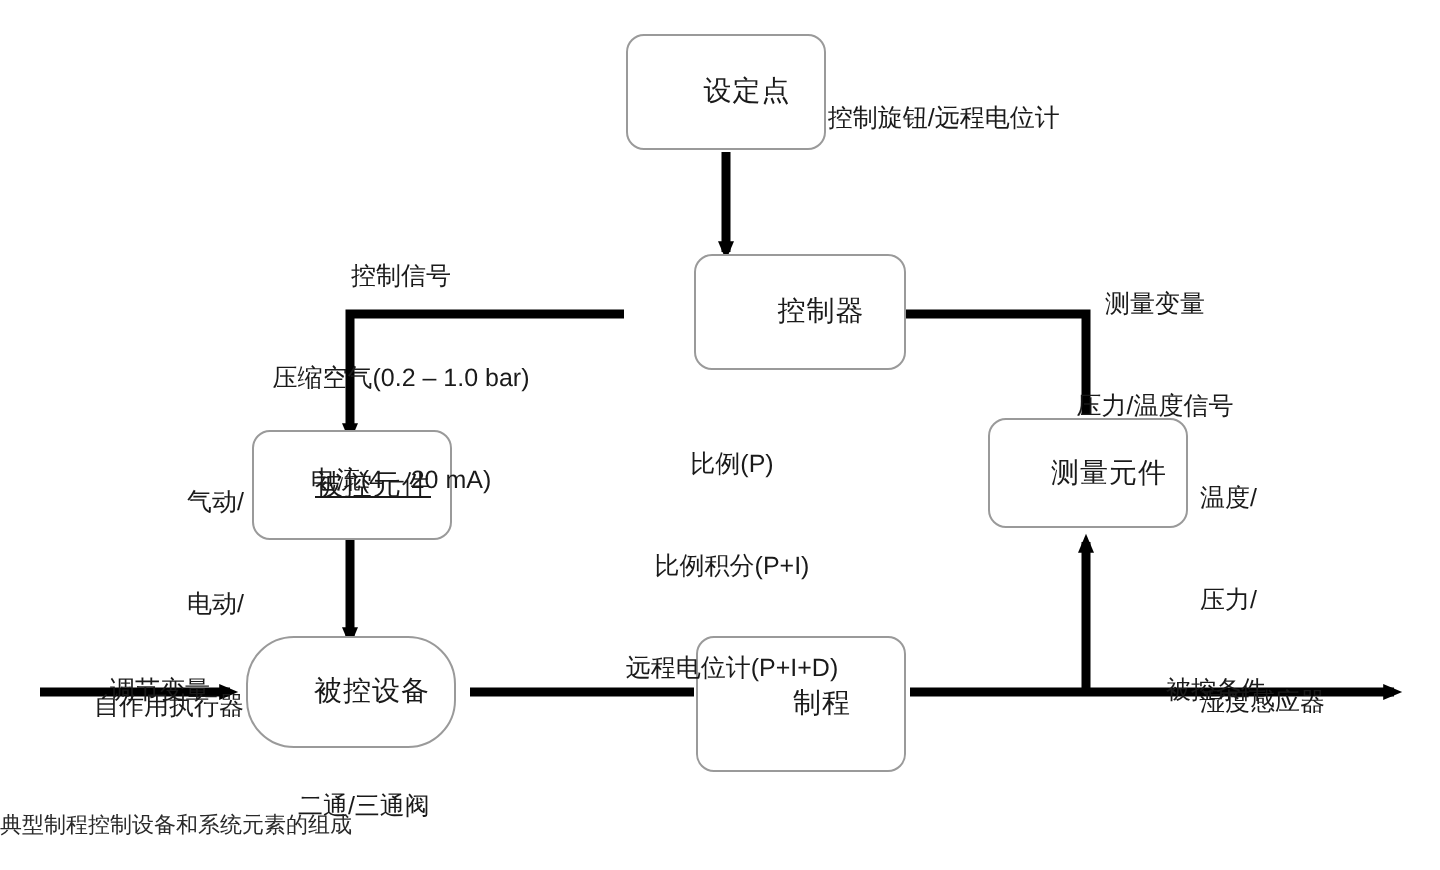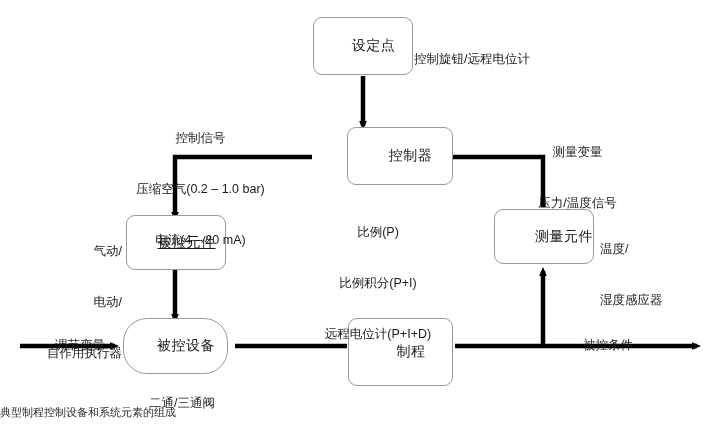--- a/index.html
+++ b/index.html
@@ -92,21 +92,21 @@
   </div>
 
   <div class="box" style="left:312px; top:127px; width:106px; height:58px;margin-left:35px;">
     <span>控制器</span>
   </div>
 
   <div class="box" style="left:126px; top:215px; width:100px; height:55px;text-decoration:underline;">
     <span>被控元件</span>
   </div>
 
-  <div class="box" style="left:494px; top:209px; width:100px; height:55px;justify-content:flex-end;">
+  <div class="box" style="left:494px; top:209px; width:100px; height:55px;">
     <span>测量元件</span>
   </div>
 
   <div class="box" style="left:123px; top:318px; width:105px; height:56px;border-radius:24px;">
     <span>被控设备</span>
   </div>
 
   <div class="box" style="left:348px; top:318px; width:105px; height:68px;">
     <span>制程</span>
   </div>
@@ -119,34 +119,35 @@
     <div>控制信号</div>
     <div>压缩空气(0.2 – 1.0 bar)</div>
     <div>电流(4 – 20 mA)</div>
   </div>
 
   <div class="lbl center" style="left:500px; top:110px; width:155px;">
     <div>测量变量</div>
     <div>压力/温度信号</div>
   </div>
 
-  <div class="lbl center" style="left:288px; top:190px; width:180px;">
+  <div class="lbl center" style="left:276px; top:190px; width:180px;">
     <div>比例(P)</div>
     <div>比例积分(P+I)</div>
     <div>远程电位计(P+I+D)</div>
   </div>
 
   <div class="lbl right" style="left:10px; top:209px; width:112px;">
     <div>气动/</div>
     <div>电动/</div>
     <div>自作用执行器</div>
   </div>
 
   <div class="lbl left" style="left:600px; top:207px; width:115px;">
     <div>温度/</div>
+    <div>压力/</div>
     <div>湿度感应器</div>
   </div>
 
   <div class="lbl center" style="left:28px; top:320px; width:90px;">
     <span>调节变量</span>
   </div>
 
   <div class="lbl center" style="left:556px; top:320px; width:90px;">
     <span>被控条件</span>
   </div>

